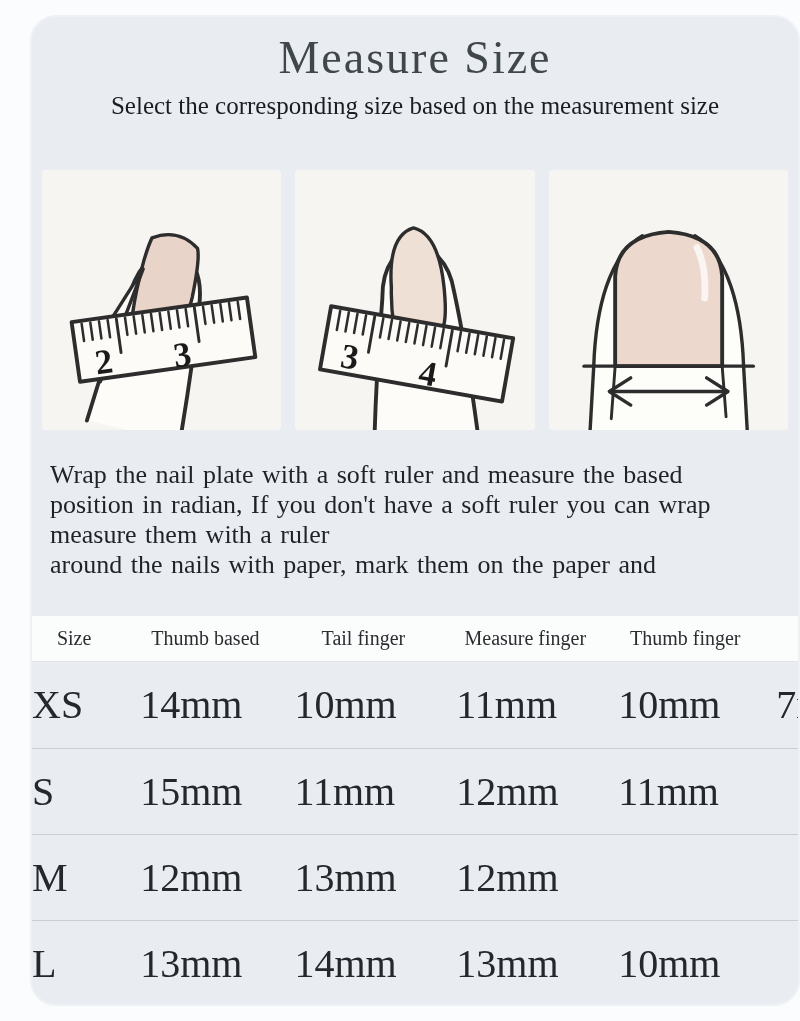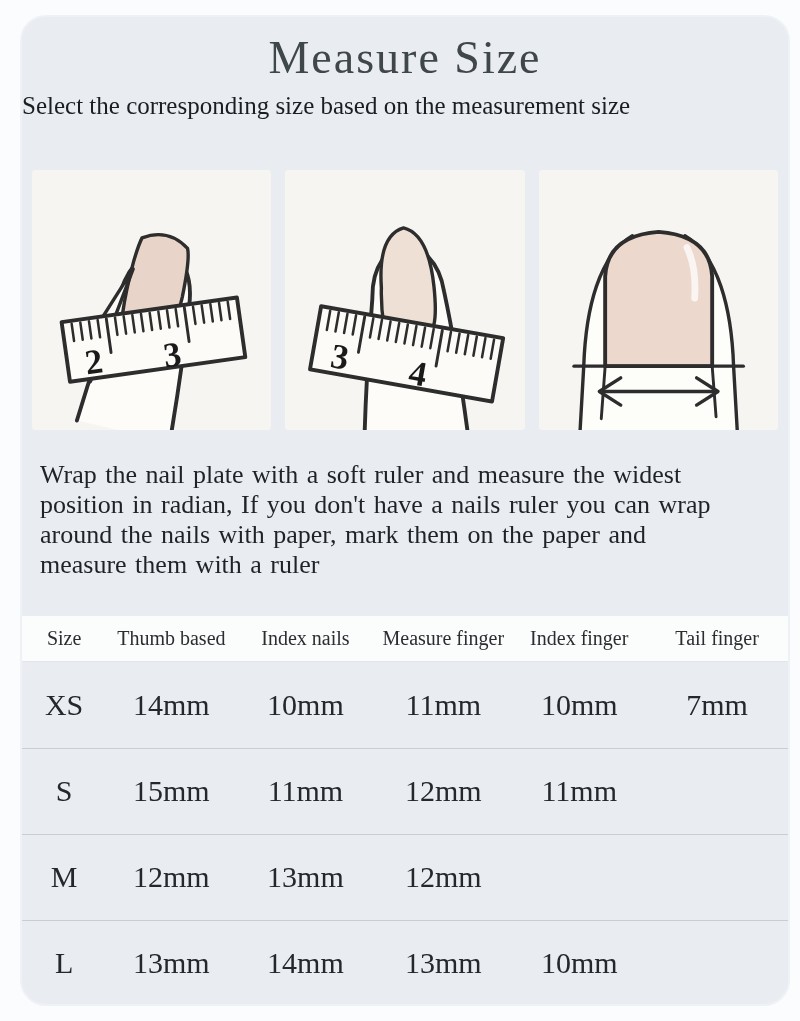--- a/index.html
+++ b/index.html
@@ -3,37 +3,38 @@
 <meta charset="utf-8">
 <style>
   * { margin:0; padding:0; box-sizing:border-box; }
   html,body { width:800px; height:1021px; }
   body {
     background:#fbfcfe;
     font-family:"Liberation Serif","DejaVu Serif",serif;
     overflow:hidden;
   }
   .card {
-    position:absolute; left:20px; top:15px; width:770px; height:991px;
+    position:absolute; left:30px; top:15px; width:770px; height:991px;
     background:#e9ecf1;
     border:2px solid #eef1f6;
     border-radius:26px;
     overflow:hidden;
   }
   .title {
     margin-top:16px;
     text-align:center;
     font-size:46px;
     letter-spacing:2px;
     color:#3f474a;
     font-weight:400;
     line-height:1.1;
   }
   .subtitle {
     margin-top:8px;
+    text-align:center;
     font-size:25px;
     color:#1b1e20;
     white-space:nowrap;
     font-family:Liberation Serif, serif;
   }
   .panels {
     display:flex;
     gap:14px;
     margin:50px 10px 0 10px;
     height:260px;
@@ -51,36 +52,37 @@
     line-height:30px;
     color:#1f2326;
     word-spacing:2px;
   }
   .instructions div { white-space:nowrap; }
   .size-table { margin-top:36px; width:100%; }
   .thead, .trow {
     display:grid;
     grid-template-columns:11% 17% 18% 18% 17.5% 18.5%;
     align-items:center;
+    gap:24px;
   }
   .thead {
     height:46px;
     background:#fbfcfc;
     border-bottom:1px solid #e2e5ea;
   }
   .th {
     text-align:center;
     font-size:20px;
     color:#2b2e31;
   }
   .trow { height:86px; }
   .trow + .trow { border-top:1.5px solid #c9ced6; }
   .td {
-    text-align:center;
-    font-size:30px;
+    text-align:left;
+    font-size:40px;
     color:#24282b;
   }
   text.tape-num {
     font-family:"Liberation Serif","DejaVu Serif",serif;
     font-weight:bold;
     font-size:36px;
     fill:#1a1a1a;
     text-anchor:middle;
   }
 </style>
@@ -145,33 +147,33 @@
             <path d="M66,224 L180,224"></path>
             <path d="M84,210 L62,224 L84,238"></path>
             <path d="M162,210 L184,224 L162,238"></path>
           </g>
         </g>
       </svg>
     </div>
   </div>
 
   <div class="instructions">
-    <div>Wrap the nail plate with a soft ruler and measure the widest</div>
-    <div>position in radian, If you don't have a nails ruler you can wrap</div>
+    <div>Wrap the nail plate with a soft ruler and measure the based</div>
+    <div>position in radian, If you don't have a soft ruler you can wrap</div>
+    <div>measure them with a ruler</div>
     <div>around the nails with paper, mark them on the paper and</div>
-    <div>measure them with a ruler</div>
   </div>
 
   <div class="size-table">
     <div class="thead">
       <div class="th">Size</div>
       <div class="th">Thumb based</div>
-      <div class="th">Index nails</div>
+      <div class="th">Tail finger</div>
       <div class="th">Measure finger</div>
-      <div class="th">Index finger</div>
+      <div class="th">Thumb finger</div>
       <div class="th">Tail finger</div>
     </div>
 
     <div class="trow">
       <div class="td">XS</div>
       <div class="td">14mm</div>
       <div class="td">10mm</div>
       <div class="td">11mm</div>
       <div class="td">10mm</div>
       <div class="td">7mm</div>

